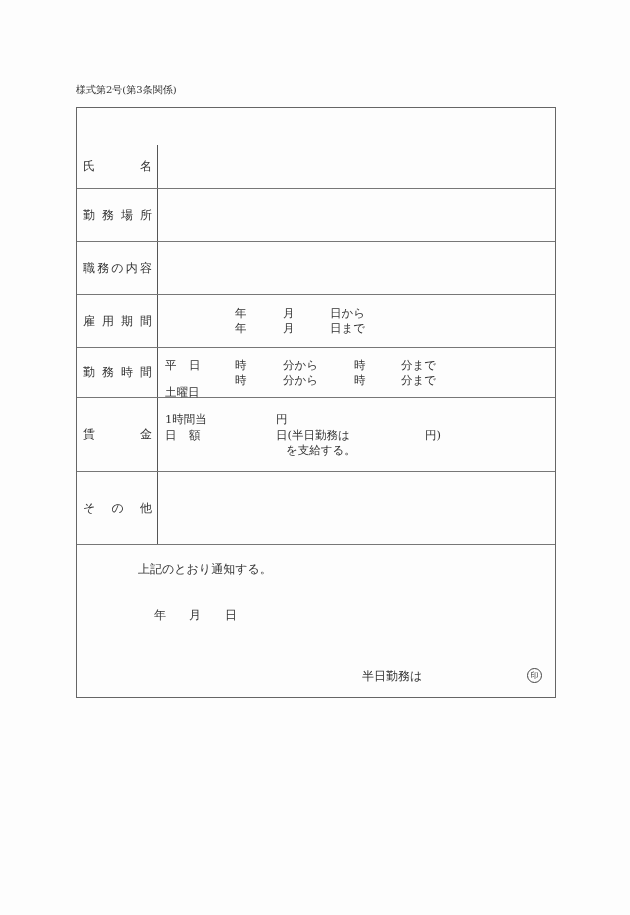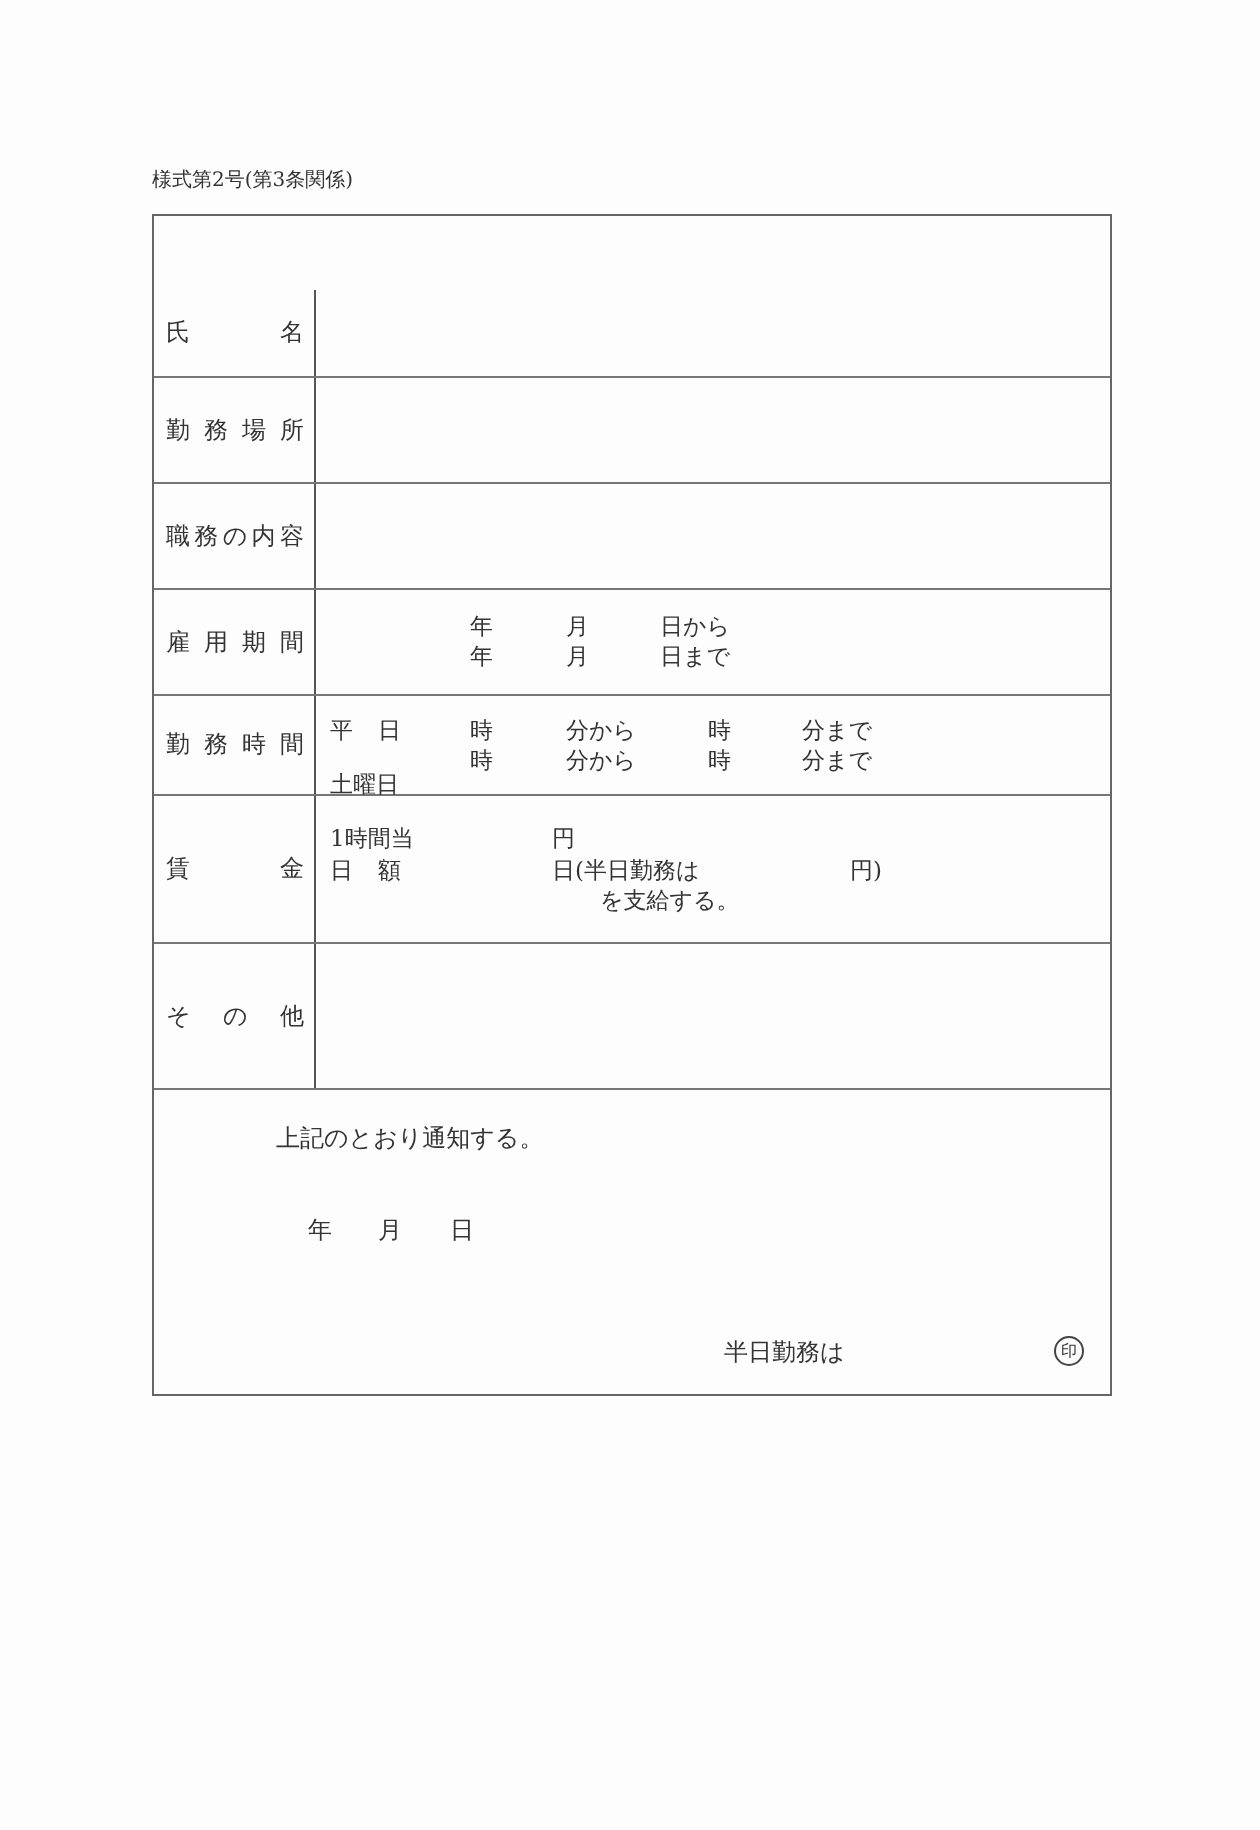--- a/index.html
+++ b/index.html
@@ -186,21 +186,21 @@
       <span>賃</span>
       <span>金</span>
     </div>
     <div class="value-cell">
       <span class="line" style="left:7px;top:14px;">1時間当</span>
       <span class="line" style="left:118px;top:14px;">円</span>
       <span class="line" style="left:7px;top:30px;">日</span>
       <span class="line" style="left:31px;top:30px;">額</span>
       <span class="line" style="left:118px;top:30px;">日(半日勤務は</span>
       <span class="line" style="left:267px;top:30px;">円)</span>
-      <span class="line" style="left:142px;top:45px;text-align:center;">を支給する。</span>
+      <span class="line" style="left:128px;top:45px;text-align:center;">を支給する。</span>
     </div>
   </div>
 
   <div class="row" style="top:364px;height:73px;">
     <div class="label-cell spread">
       <span>そ</span>
       <span>の</span>
       <span>他</span>
     </div>
     <div class="value-cell"></div>

